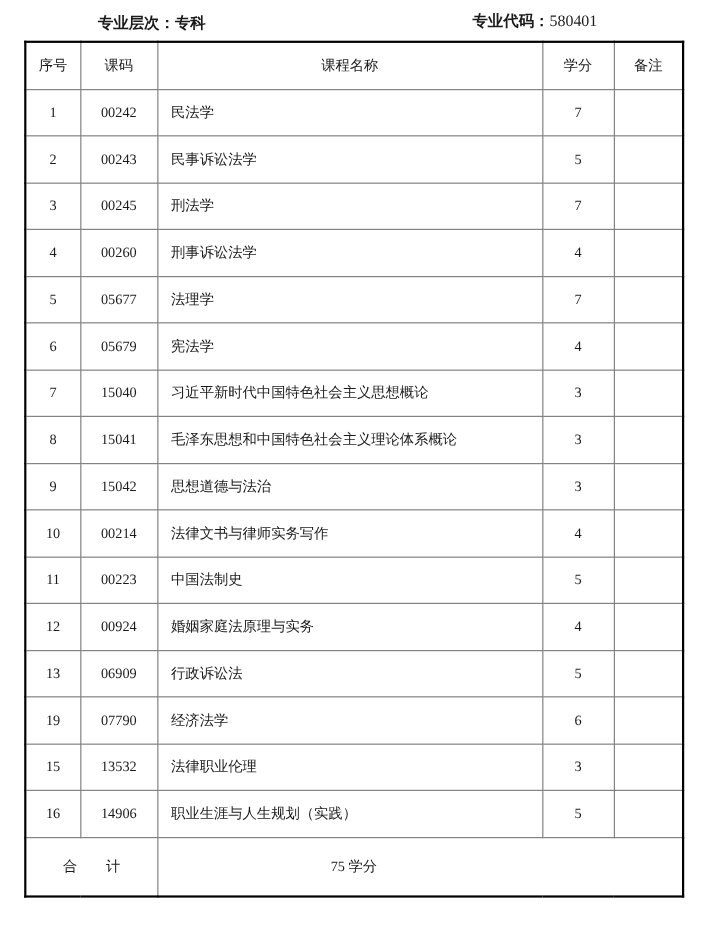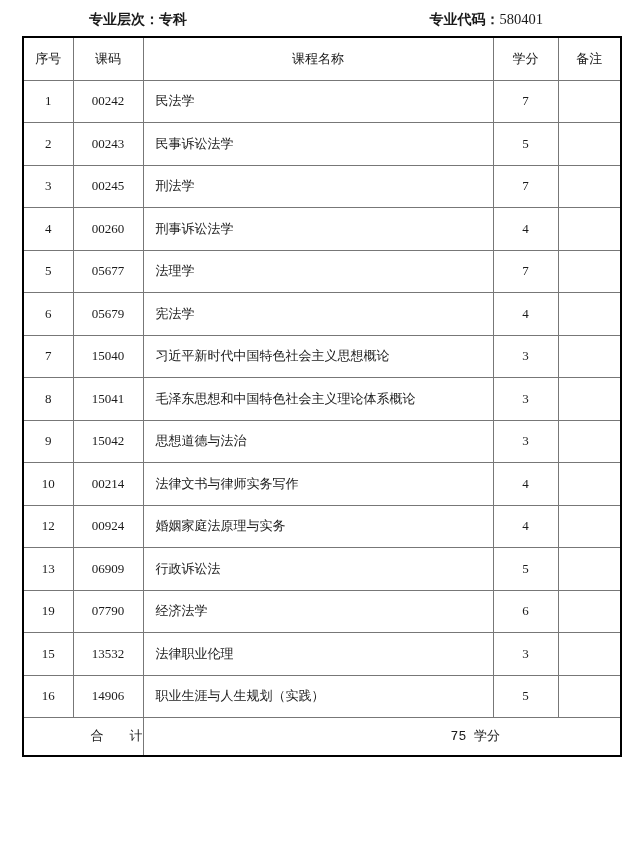--- a/index.html
+++ b/index.html
@@ -75,26 +75,25 @@
     height: 43px;
     font-family: "Liberation Sans", "DejaVu Sans", sans-serif;
     font-weight: normal;
     font-size: 13px;
   }
   .course-table tbody td { height: 42.5px; }
   .course-table td.cell-name {
     text-align: left;
     padding-left: 12px;
   }
-  .course-table tfoot td { height: 38px; text-align: right; }
+  .course-table tfoot td { height: 54px; }
   .course-table td.total-label { letter-spacing: 0; }
   .course-table td.total-value {
     
     padding-right: 120px;
-    font-family: Liberation Mono, monospace;
   }
 </style>
 </head>
 <body>
 
 <div class="page">
 
 
   <div class="meta-row">
     <span class="meta-level">专业层次：专科</span>
@@ -194,20 +193,27 @@
     </tr>
 
     <tr>
       <td class="cell-no">10</td>
       <td class="cell-code">00214</td>
       <td class="cell-name">法律文书与律师实务写作</td>
       <td class="cell-credits">4</td>
       <td class="cell-note"></td>
     </tr>
 
+    <tr>
+      <td class="cell-no">11</td>
+      <td class="cell-code">00223</td>
+      <td class="cell-name">中国法制史</td>
+      <td class="cell-credits">5</td>
+      <td class="cell-note"></td>
+    </tr>
 
     <tr>
       <td class="cell-no">12</td>
       <td class="cell-code">00924</td>
       <td class="cell-name">婚姻家庭法原理与实务</td>
       <td class="cell-credits">4</td>
       <td class="cell-note"></td>
     </tr>
 
     <tr>

